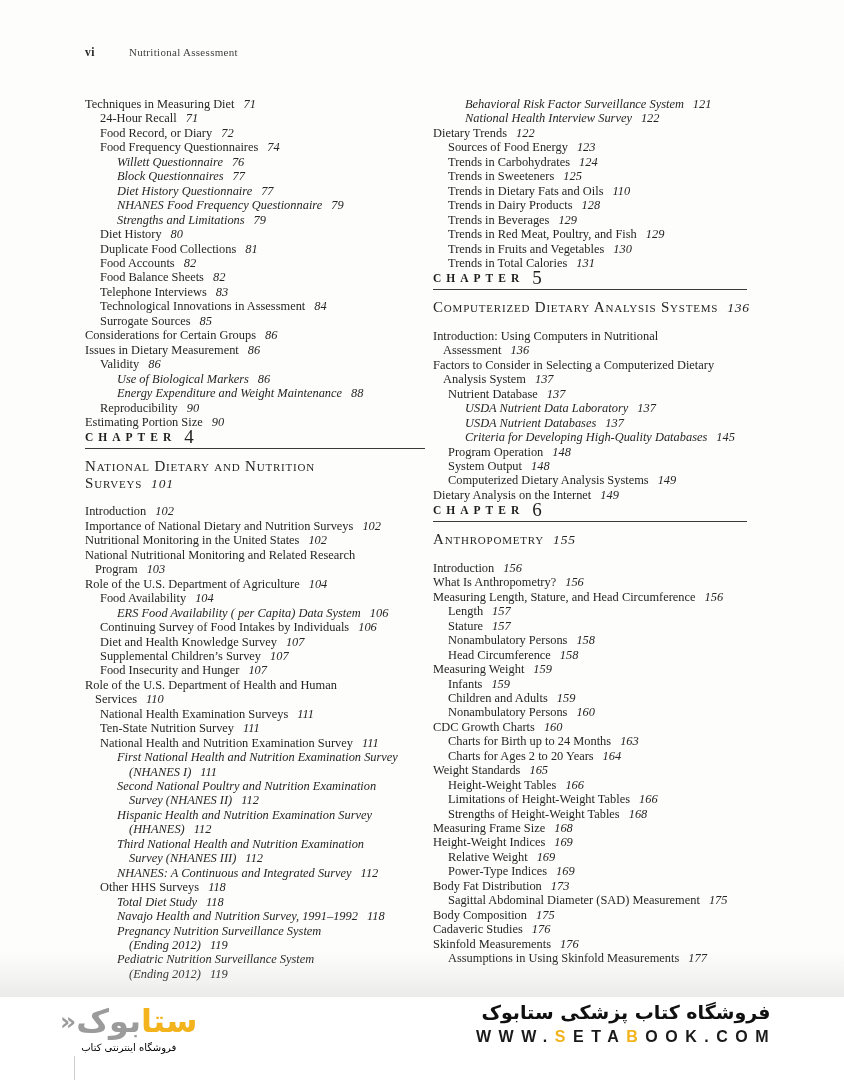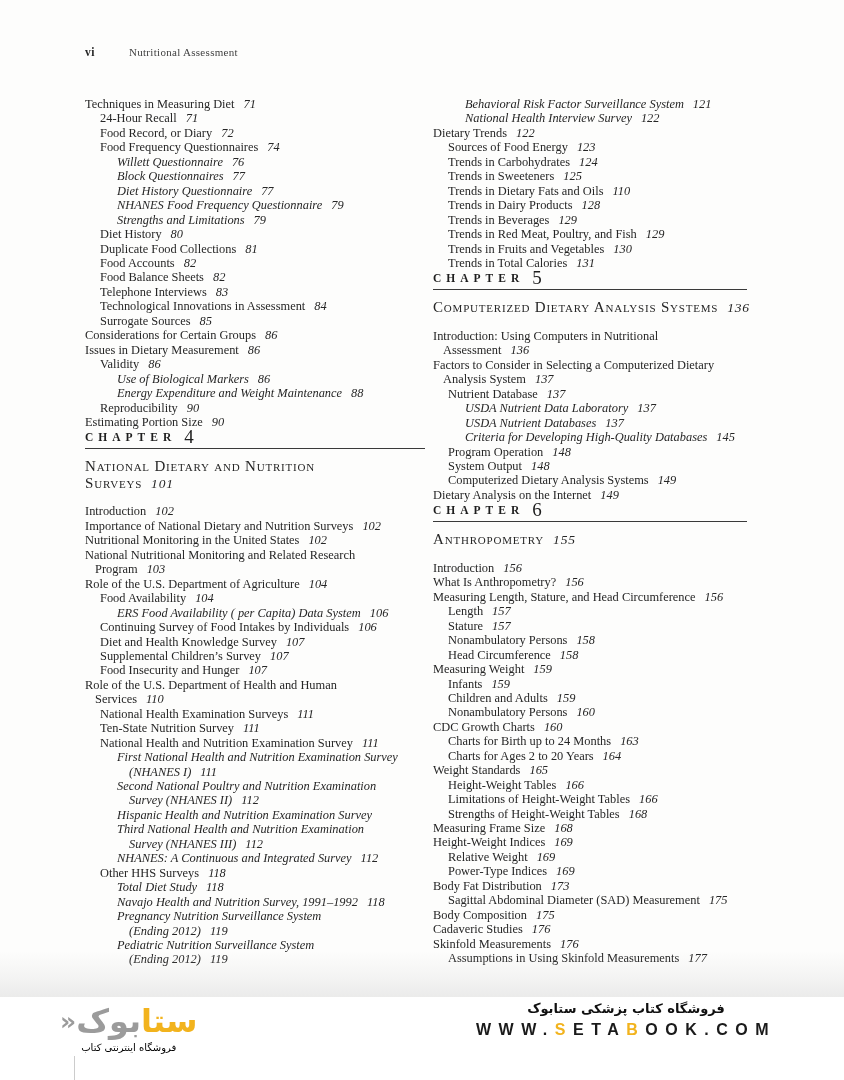--- a/index.html
+++ b/index.html
@@ -34,21 +34,21 @@
     background:linear-gradient(to bottom,rgba(190,190,190,0) 0%,rgba(190,190,190,.14) 55%,rgba(208,208,208,.4) 100%);}
   .footer{position:absolute;left:0;bottom:0;width:844px;height:83px;background:#ffffff;}
   .logo{position:absolute;left:60px;top:5px;display:flex;align-items:flex-start;cursor:pointer;flex-direction:column;}
   .wordmark-wrap{text-align:center;}
   .wordmark{direction:rtl;font-family:"DejaVu Sans",sans-serif;font-weight:bold;font-size:32px;line-height:38px;white-space:nowrap;}
   .wm-guillemet{font-size:25px;font-weight:bold;vertical-align:2px;}
   .logo-tagline{font-family:"DejaVu Sans",sans-serif;font-size:10px;color:#000000;margin-top:1px;direction:rtl;}
   .logo-divider{width:1px;height:60px;background:#cccccc;margin:3px 12px 0 14px;}
   .chevron{margin-top:2px;}
   .footer-right{position:absolute;right:12px;top:4px;width:412px;text-align:center;}
-  .persian-title{font-family:"DejaVu Sans",sans-serif;font-size:13px;font-weight:bold;color:#101010;direction:rtl;}
+  .persian-title{font-family:"DejaVu Sans",sans-serif;font-size:19px;font-weight:bold;color:#101010;direction:rtl;}
   .url{margin-top:5px;font-family:"Liberation Sans","DejaVu Sans",sans-serif;font-weight:bold;font-size:16px;letter-spacing:7.5px;color:#1a1a1a;white-space:nowrap;cursor:pointer;}
 </style>
 </head>
 <body>
 
 <div class="page">
   <div class="page-header">
     <span class="folio">vi</span><span class="running-head">Nutritional Assessment</span>
   </div>
   <div class="col col-left" id="col-left">
@@ -96,20 +96,21 @@
       <div class="entry lv0"><span class="t">Role of the U.S. Department of Health and Human</span></div>
       <div class="entry lv0 cont"><span class="t">Services</span><span class="pg">110</span></div>
       <div class="entry lv1"><span class="t">National Health Examination Surveys</span><span class="pg">111</span></div>
       <div class="entry lv1"><span class="t">Ten-State Nutrition Survey</span><span class="pg">111</span></div>
       <div class="entry lv1"><span class="t">National Health and Nutrition Examination Survey</span><span class="pg">111</span></div>
       <div class="entry lv2 it"><span class="t">First National Health and Nutrition Examination Survey</span></div>
       <div class="entry lv2 it cont"><span class="t">(NHANES I)</span><span class="pg">111</span></div>
       <div class="entry lv2 it"><span class="t">Second National Poultry and Nutrition Examination</span></div>
       <div class="entry lv2 it cont"><span class="t">Survey (NHANES II)</span><span class="pg">112</span></div>
       <div class="entry lv2 it"><span class="t">Hispanic Health and Nutrition Examination Survey</span></div>
+      <div class="entry lv2 it cont"><span class="t">(HHANES)</span><span class="pg">112</span></div>
       <div class="entry lv2 it"><span class="t">Third National Health and Nutrition Examination</span></div>
       <div class="entry lv2 it cont"><span class="t">Survey (NHANES III)</span><span class="pg">112</span></div>
       <div class="entry lv2 it"><span class="t">NHANES: A Continuous and Integrated Survey</span><span class="pg">112</span></div>
       <div class="entry lv1"><span class="t">Other HHS Surveys</span><span class="pg">118</span></div>
       <div class="entry lv2 it"><span class="t">Total Diet Study</span><span class="pg">118</span></div>
       <div class="entry lv2 it"><span class="t">Navajo Health and Nutrition Survey, 1991–1992</span><span class="pg">118</span></div>
       <div class="entry lv2 it"><span class="t">Pregnancy Nutrition Surveillance System</span></div>
       <div class="entry lv2 it cont"><span class="t">(Ending 2012)</span><span class="pg">119</span></div>
       <div class="entry lv2 it"><span class="t">Pediatric Nutrition Surveillance System</span></div>
       <div class="entry lv2 it cont"><span class="t">(Ending 2012)</span><span class="pg">119</span></div>

